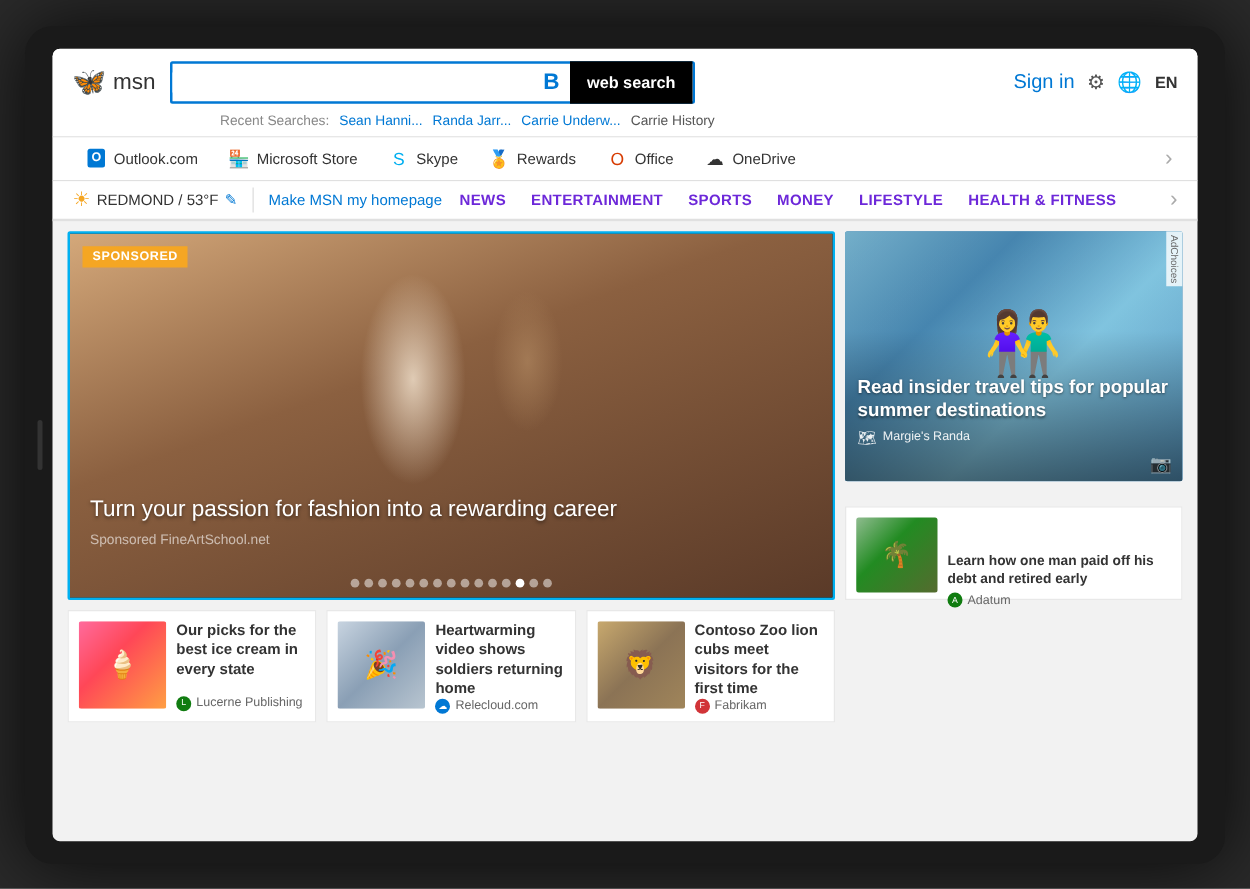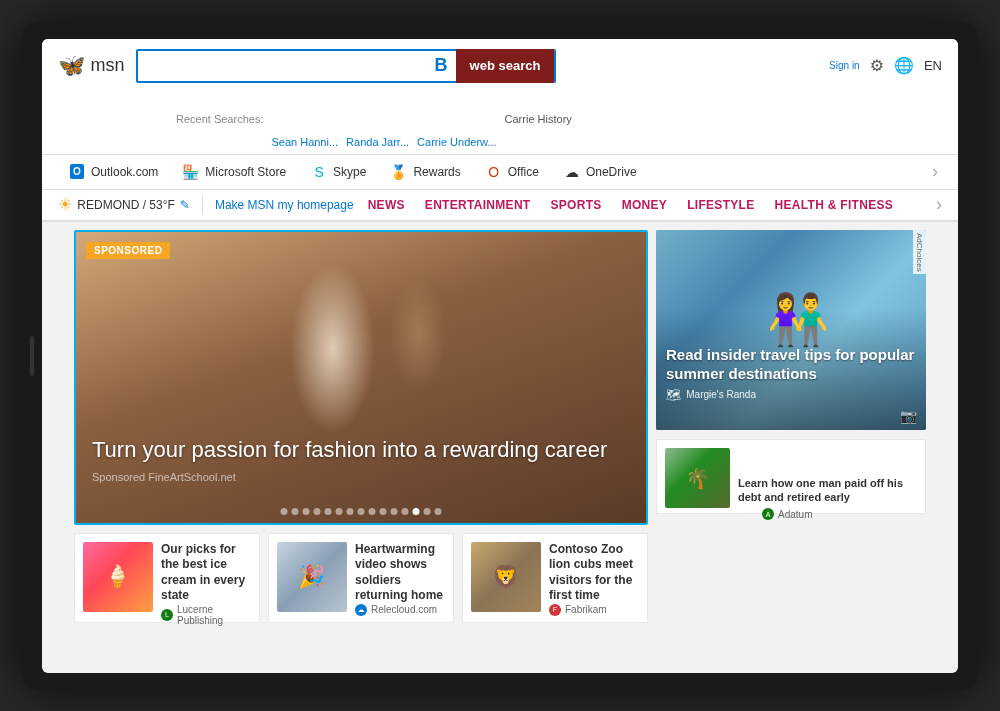--- a/index.html
+++ b/index.html
@@ -81,61 +81,61 @@
       padding: 0 8px;
       font-size: 14px;
     }
     .bing-icon {
       padding: 0 8px;
       color: #0078d4;
       font-size: 18px;
       font-weight: bold;
     }
     .search-btn {
-      background: #7f1d1d;
+      background: #000000;
       color: #fff;
       border: none;
       padding: 0 14px;
       height: 34px;
       font-size: 13px;
       font-weight: 600;
       cursor: pointer;
       white-space: nowrap;
     }
     .header-actions {
       display: flex;
       align-items: center;
       gap: 10px;
       margin-left: auto;
       font-size: 13px;
       color: #333;
     }
     .sign-in-btn {
       color: #0078d4;
       cursor: pointer;
-      font-size: 10px;
+      font-size: 16px;
       text-decoration: none;
     }
     .gear-icon, .globe-icon {
       font-size: 16px;
       color: #555;
       cursor: pointer;
     }
-    .lang-label { font-size: 13px; color: #333; }
+    .lang-label { font-size: 13px; color: #333; font-weight: bold; }
     .recent-searches {
       display: flex;
       align-items: center;
       gap: 8px;
       font-size: 11px;
       color: #666;
       padding-bottom: 6px;
       padding-left: 118px;
     }
     .recent-label { color: #888; }
-    .recent-item { color: #0078d4; cursor: pointer; margin-top: 45px; }
+    .recent-item { color: #0078d4; cursor: pointer; }
     .manage-history { color: #555; cursor: pointer; }
     
     .nav-links {
       background: #fff;
       display: flex;
       align-items: center;
       padding: 0 16px;
       border-bottom: 1px solid #e0e0e0;
       gap: 4px;
       overflow: hidden;
@@ -190,52 +190,52 @@
     .homepage-link {
       color: #0078d4;
       font-size: 12px;
       cursor: pointer;
       margin-right: 4px;
       white-space: nowrap;
     }
     .cat-item {
       padding: 8px 10px;
       font-size: 12px;
-      color: #be185d;
+      color: #6d28d9;
       cursor: pointer;
       white-space: nowrap;
       font-weight: 600;
       letter-spacing: 0.3px;
     }
     .cat-arrow {
       margin-left: auto;
       font-size: 18px;
       color: #aaa;
       cursor: pointer;
     }
     
     .main-content {
       flex: 1;
       display: flex;
       gap: 8px;
-      padding: 8px 32px;
+      padding: 8px 12px;
       overflow: hidden;
     }
     .left-col {
       flex: 1;
       display: flex;
       flex-direction: column;
       gap: 8px;
       min-width: 0;
     }
     .right-col {
       width: 270px;
       display: flex;
       flex-direction: column;
-      gap: 9px;
+      gap: 20px;
     }
     
     .hero-card {
       position: relative;
       border: 2px solid #00b0f0;
       border-radius: 2px;
       overflow: hidden;
       height: 295px;
       background: #333;
     }
@@ -280,21 +280,21 @@
     }
     .hero-text {
       position: absolute;
       bottom: 40px;
       left: 16px;
       right: 16px;
       color: #fff;
       z-index: 10;
     }
     .hero-title {
-      font-size: 22px;
+      font-size: 18px;
       font-weight: 400;
       line-height: 1.3;
       text-shadow: 0 1px 3px rgba(0,0,0,0.5);
       margin-bottom: 6px;
     }
     .hero-source {
       font-size: 11px;
       color: rgba(255,255,255,0.8);
     }
     .hero-source span {
@@ -511,21 +511,20 @@
       line-height: 1.3;
       margin-bottom: 4px;
       margin-top: 28px;
     }
     .debt-source {
       display: flex;
       align-items: center;
       gap: 4px;
       font-size: 10px;
       color: #666;
-      margin-left: 24px;
     }
     
     .couple-illustration {
       position: absolute;
       top: 20px;
       left: 30px;
       right: 15px;
       bottom: 40px;
     }
     .couple-illustration::after {

